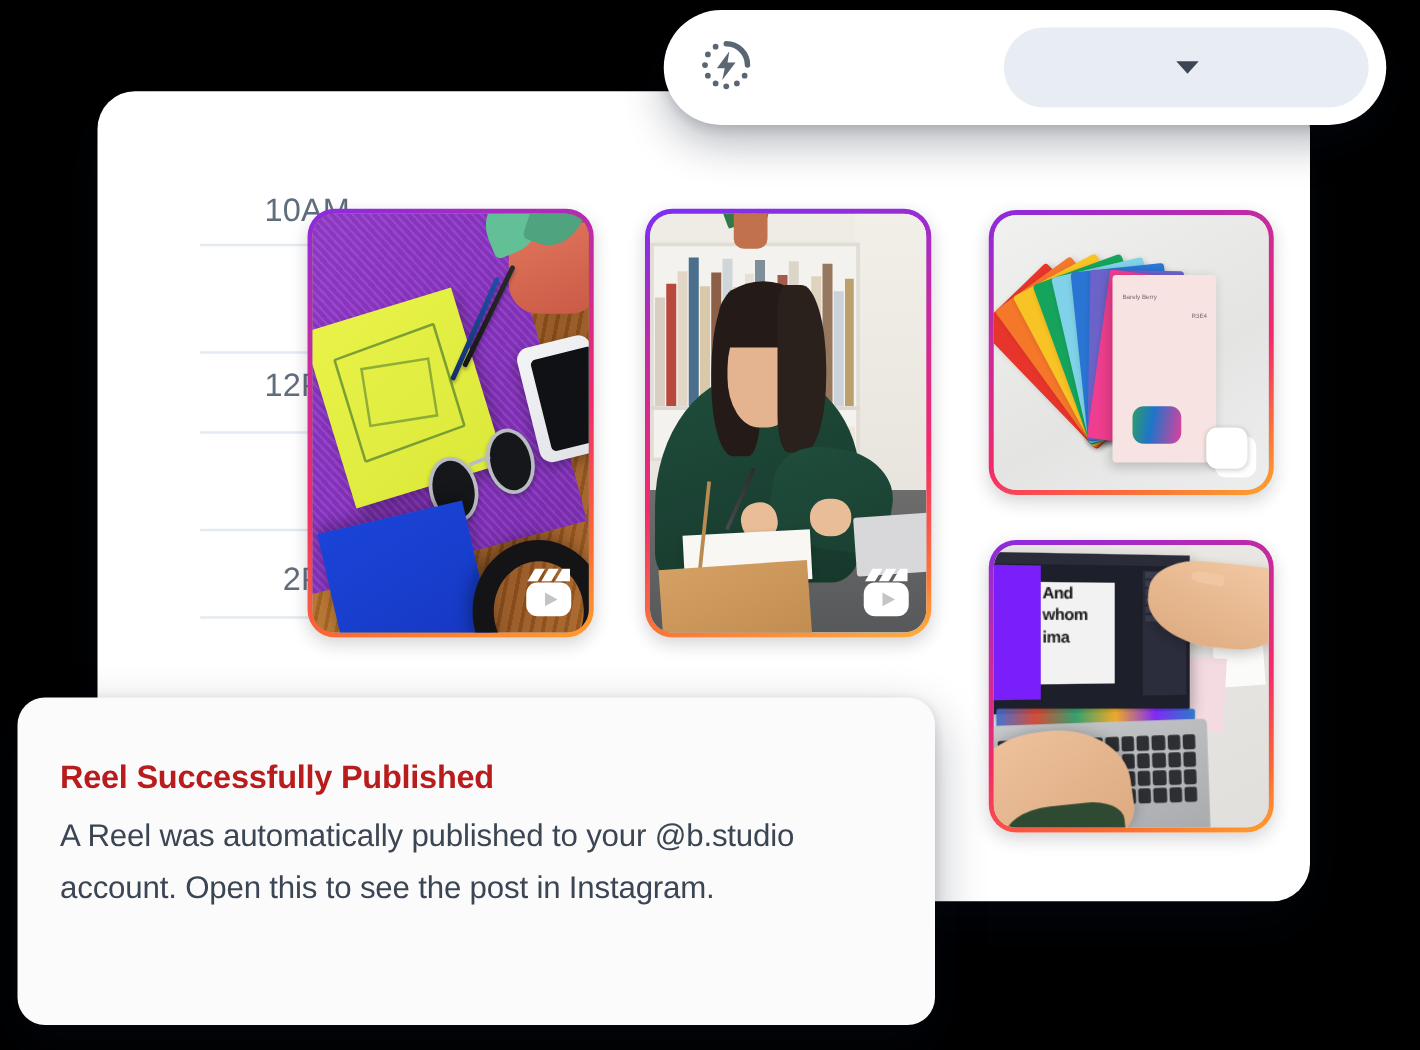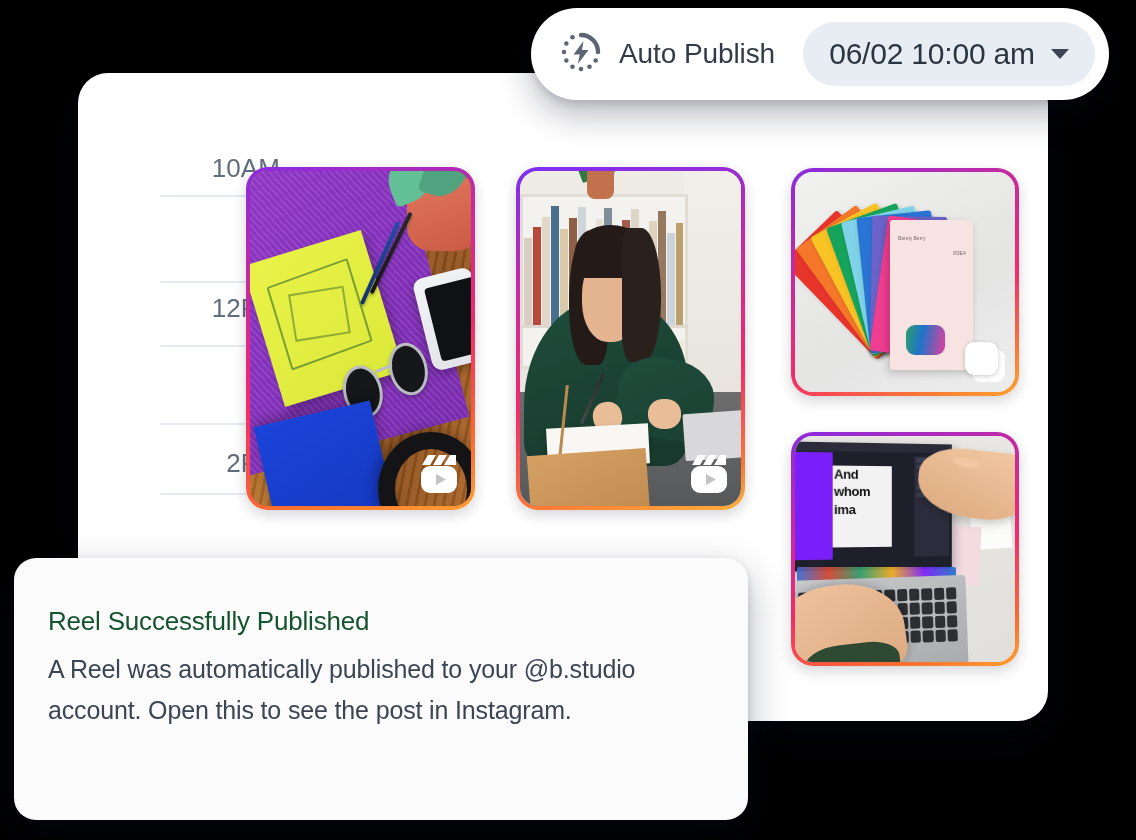--- a/index.html
+++ b/index.html
@@ -352,21 +352,21 @@
   }
   .applogo .px { position:absolute; width:7px; height:7px; border-radius:1.5px; }
   .applogo .lshape {
     position:absolute; left:16px; top:9px; width:8px; height:26px; background:#ffffff; border-radius:1px;
   }
   .applogo .lfoot {
     position:absolute; left:16px; top:28px; width:15px; height:7px; background:#ffffff; border-radius:1px;
   }
   .notif .brand { font-size:25px; color:#3b4553; letter-spacing:.6px; }
   .notif .when { margin-left:auto; font-size:25px; color:#3b4553; }
-  .notif h2 { margin-top:22px; font-size:26px; font-weight:400; color:#14532d; letter-spacing:-.2px; }
+  .notif h2 { margin-top:22px; font-size:26px; font-weight:700; color:#b91c1c; letter-spacing:-.2px; }
   .notif p  { margin-top:12px; font-size:25px; line-height:1.62; color:#3b4553; letter-spacing:-.15px; }
 </style>
 </head>
 <body>
 
 <div id="stage">
 
   <div class="calendar-card">
 
     <div class="time-gutter">
@@ -604,24 +604,22 @@
           <circle cx="7.3" cy="30.5" r="2.3"></circle>
           <circle cx="5" cy="22" r="2.3"></circle>
           <circle cx="7.3" cy="13.5" r="2.3"></circle>
           <circle cx="13.5" cy="7.3" r="2.3"></circle>
           <circle cx="30.5" cy="36.7" r="2.3"></circle>
           <circle cx="36.7" cy="30.5" r="2.3"></circle>
         </g>
         <path d="M24.5 11 L14.5 24.5 L20.8 24.5 L18.8 34 L29.5 20 L23 20 Z" fill="#5b6675"></path>
       </svg>
     </span>
-    <span class="label">Auto Publish</span>
 
     <div class="datepill">
-      <span class="dt">06/02  10:00 am</span>
       <span class="chev"></span>
     </div>
   </div>
 
   <div class="notif">
     <h2>Reel Successfully Published</h2>
     <p>A Reel was automatically published to your @b.studio account. Open this to see the post in Instagram.</p>
   </div>
 
 </div>

